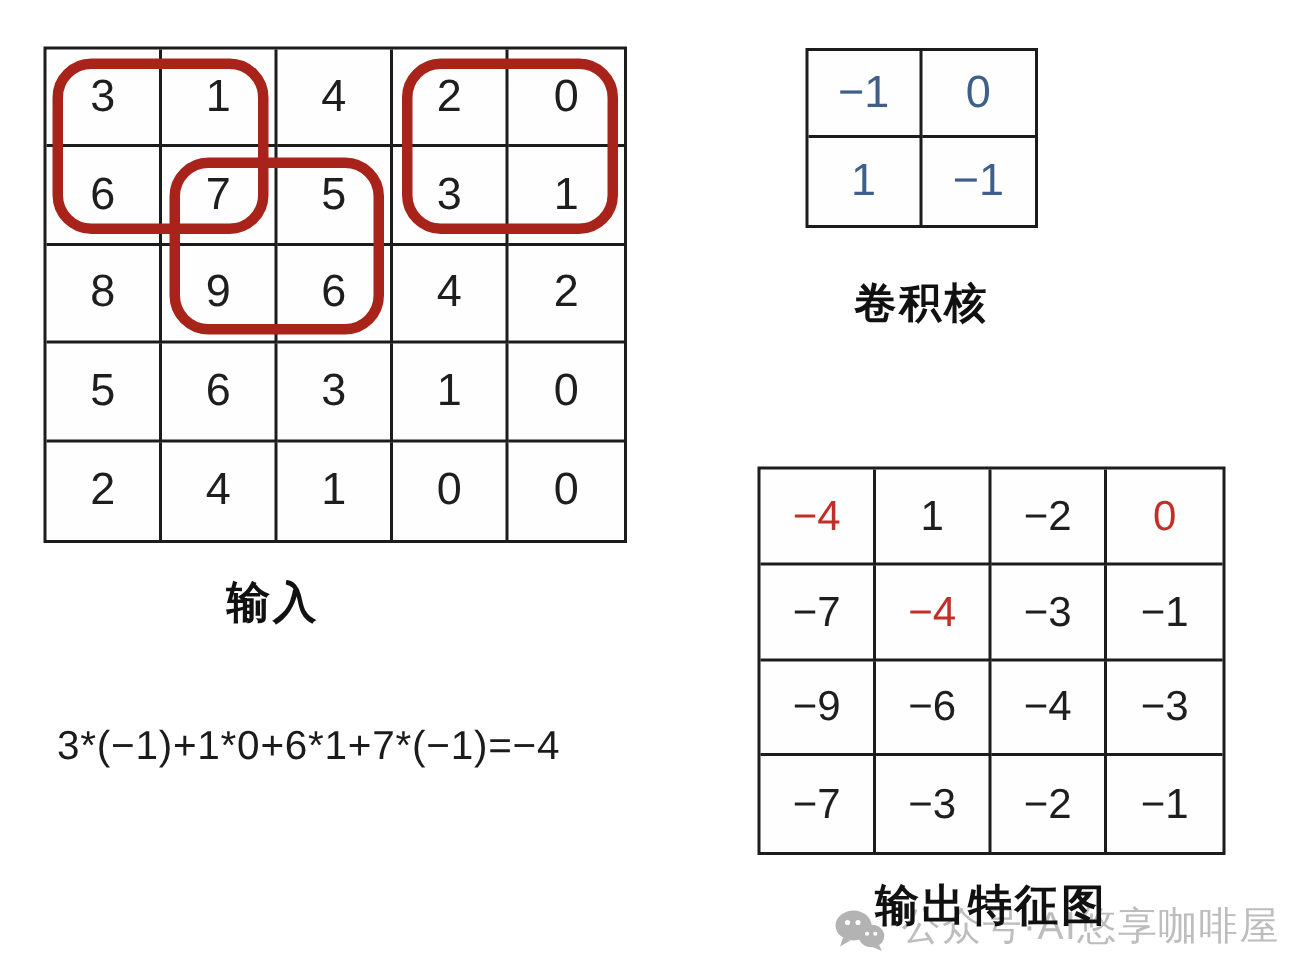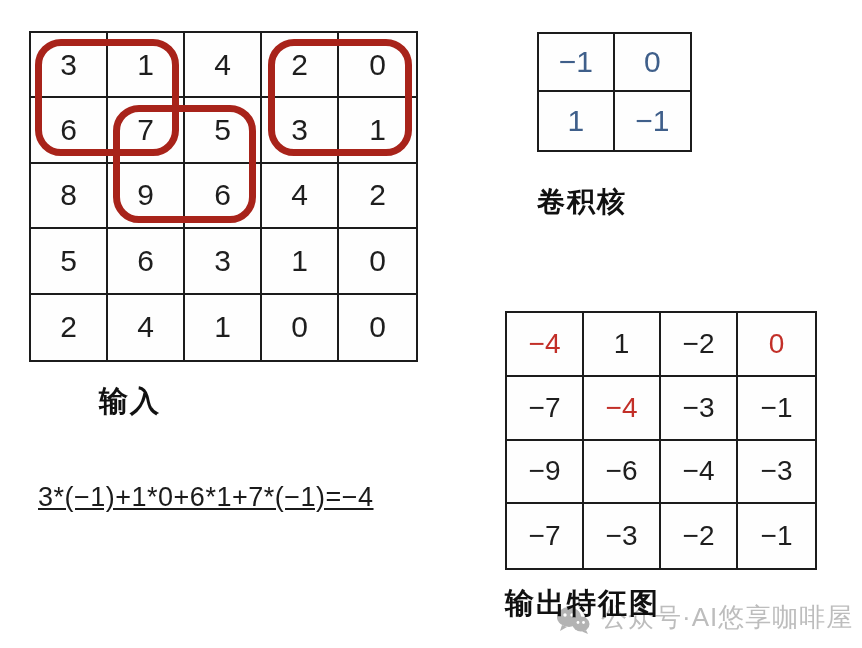--- a/index.html
+++ b/index.html
@@ -35,31 +35,31 @@
   #output-grid .cell:nth-child(4n){border-right:none;}
   #output-grid .cell:nth-child(n+13){border-bottom:none;}
   .cell.red{color:var(--red-color,#c22f28);}
 
   .highlight-box{
     position:absolute;border:7px solid var(--highlight-color,#a8231a);
     border-radius:26px;box-sizing:border-box;pointer-events:none;
   }
   .matrix-label{
     position:absolute;font-weight:bold;font-size:29px;color:#111;
-    letter-spacing:2px;
+    text-align:center;letter-spacing:2px;
   }
-  #input-label{left:99px;top:382px;width:200px;}
+  #input-label{left:82px;top:382px;width:200px;}
   #kernel-label{left:537px;top:183px;width:155px;font-size:28px;}
   #output-label{left:505px;top:584px;width:312px;z-index:2;}
 
   #equations{
     position:absolute;left:38px;top:482px;font-size:27px;color:#1b1b1b;
     letter-spacing:0.5px;
   }
-  #equations div{height:29px;margin-bottom:17px;white-space:nowrap;text-decoration:underline;}
+  #equations div{height:29px;margin-bottom:17px;white-space:nowrap;}
 
   .watermark{
     position:absolute;left:556px;top:600px;display:flex;align-items:flex-end;
     gap:11px;color:var(--watermark-color,#bdbdbd);font-size:26px;z-index:1;
     white-space:nowrap;letter-spacing:1px;
   }
 </style>
 </head>
 <body>
 

